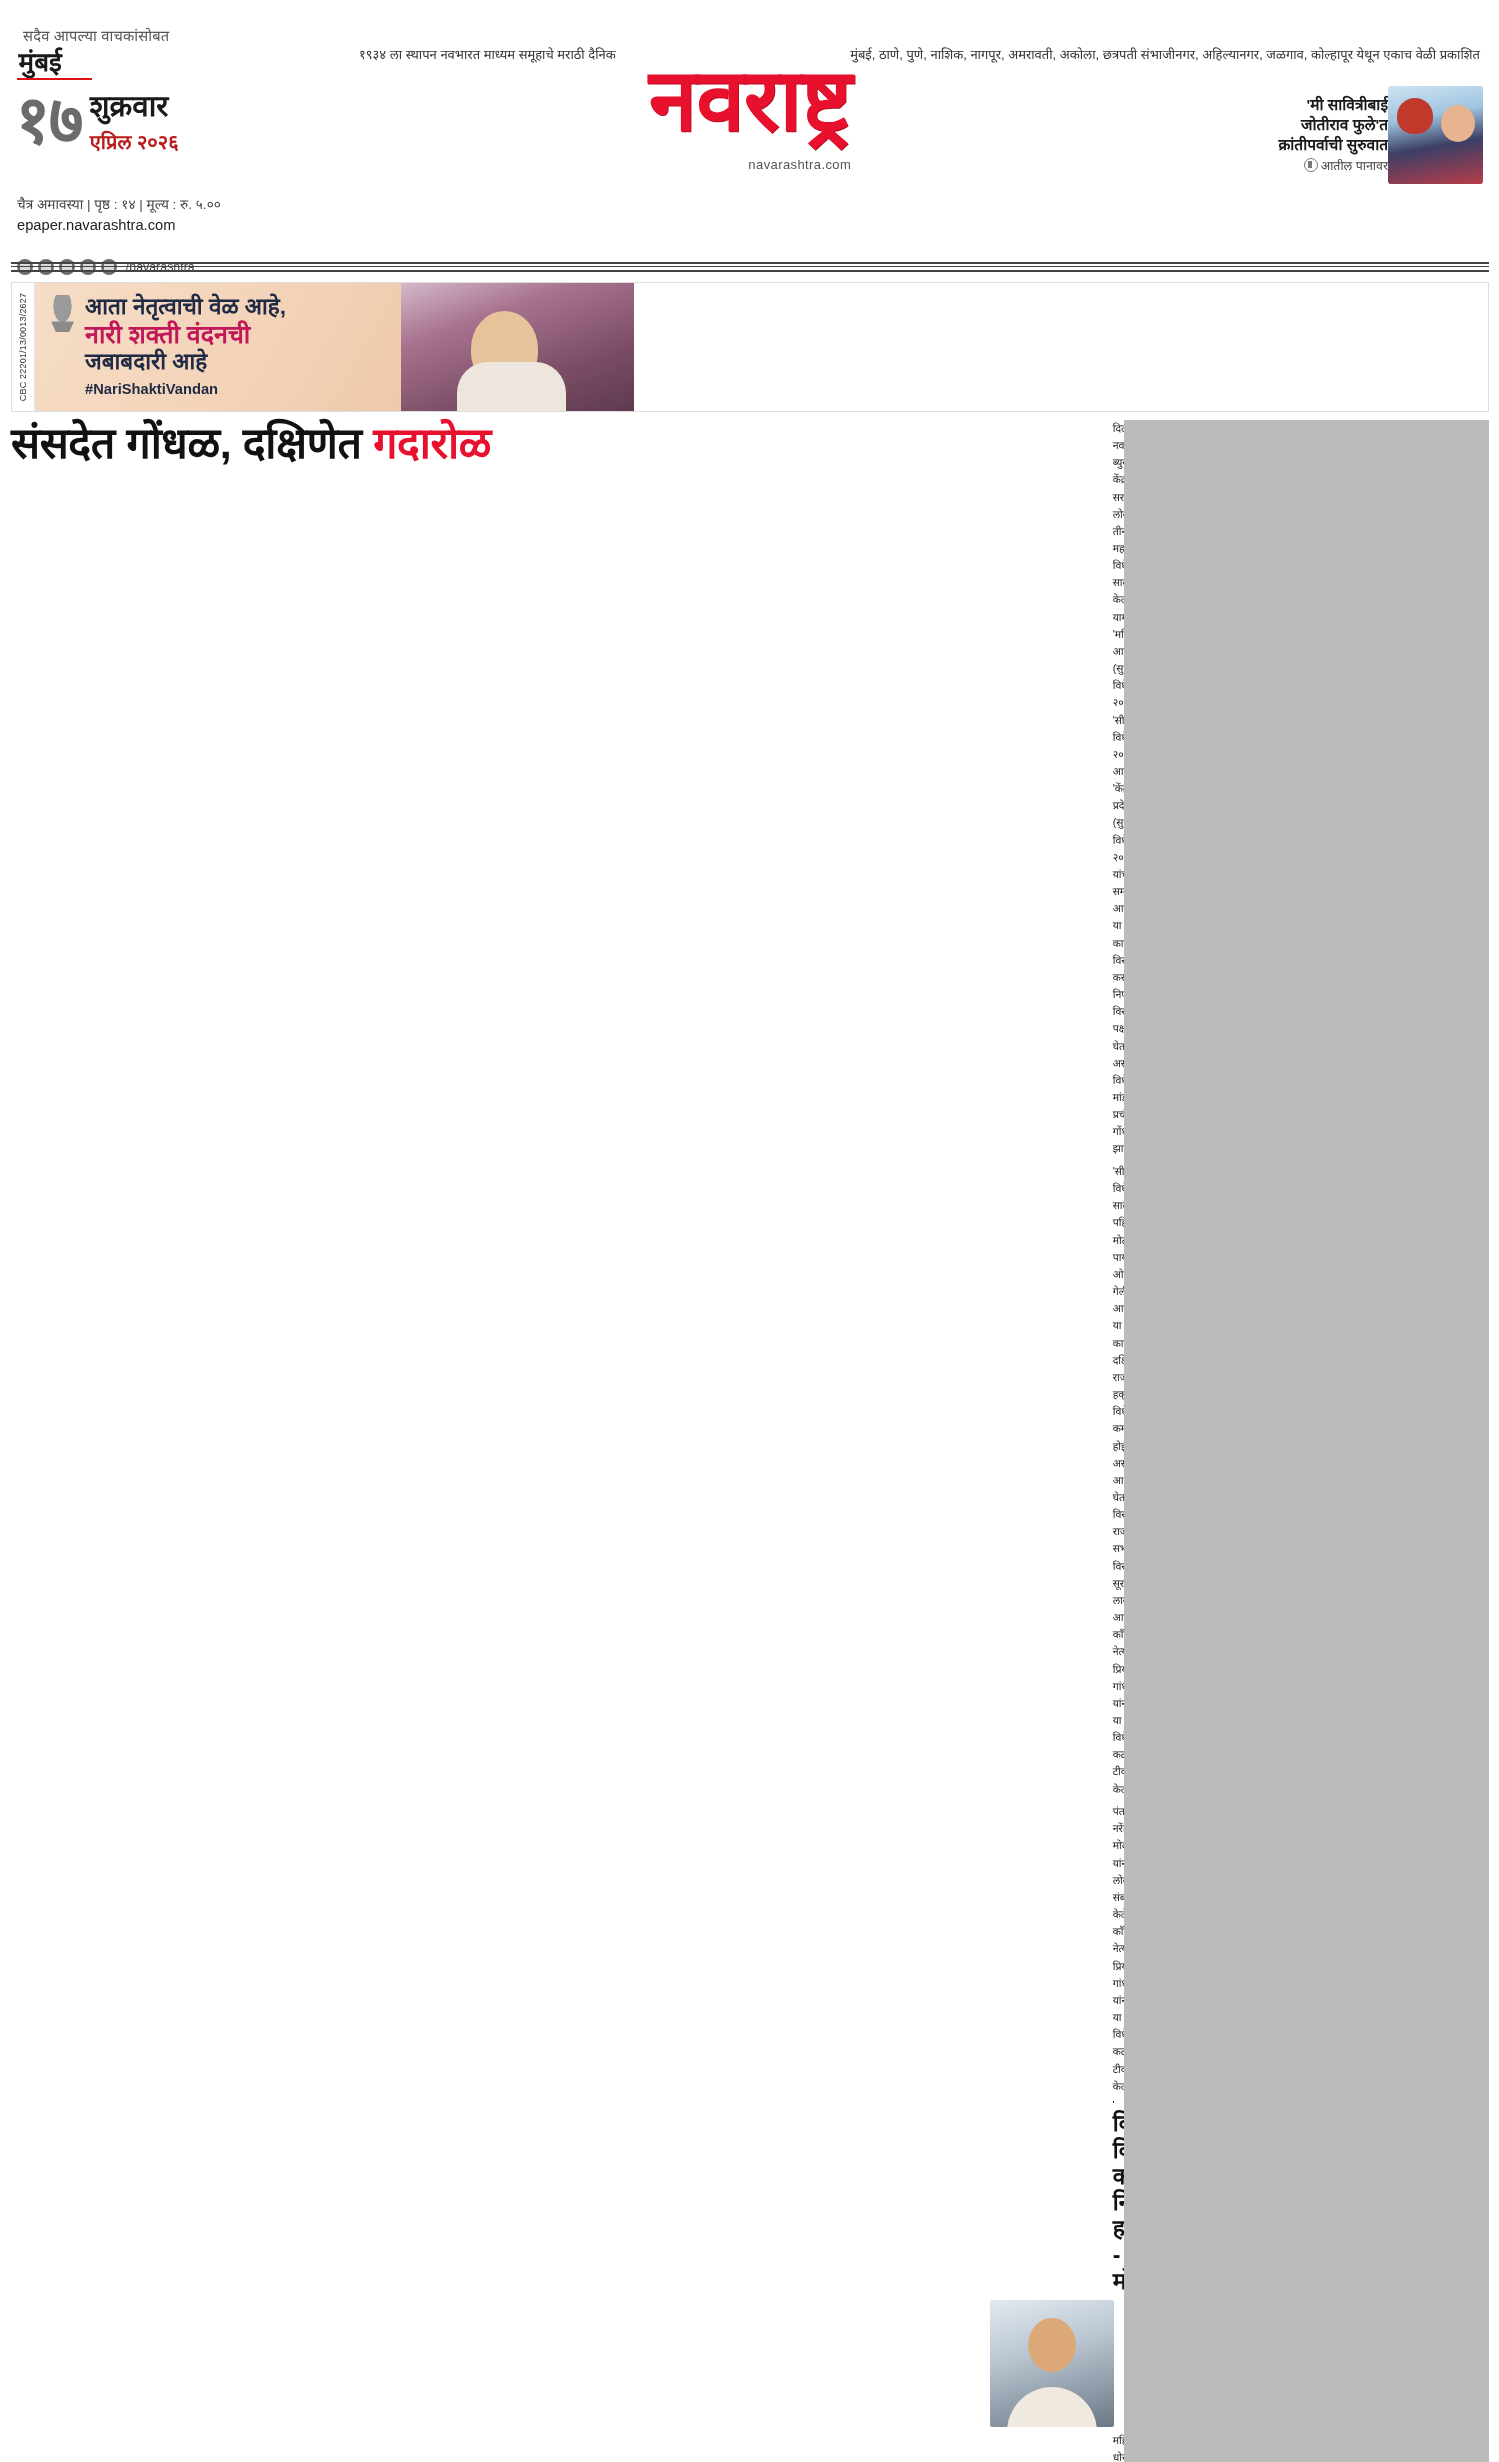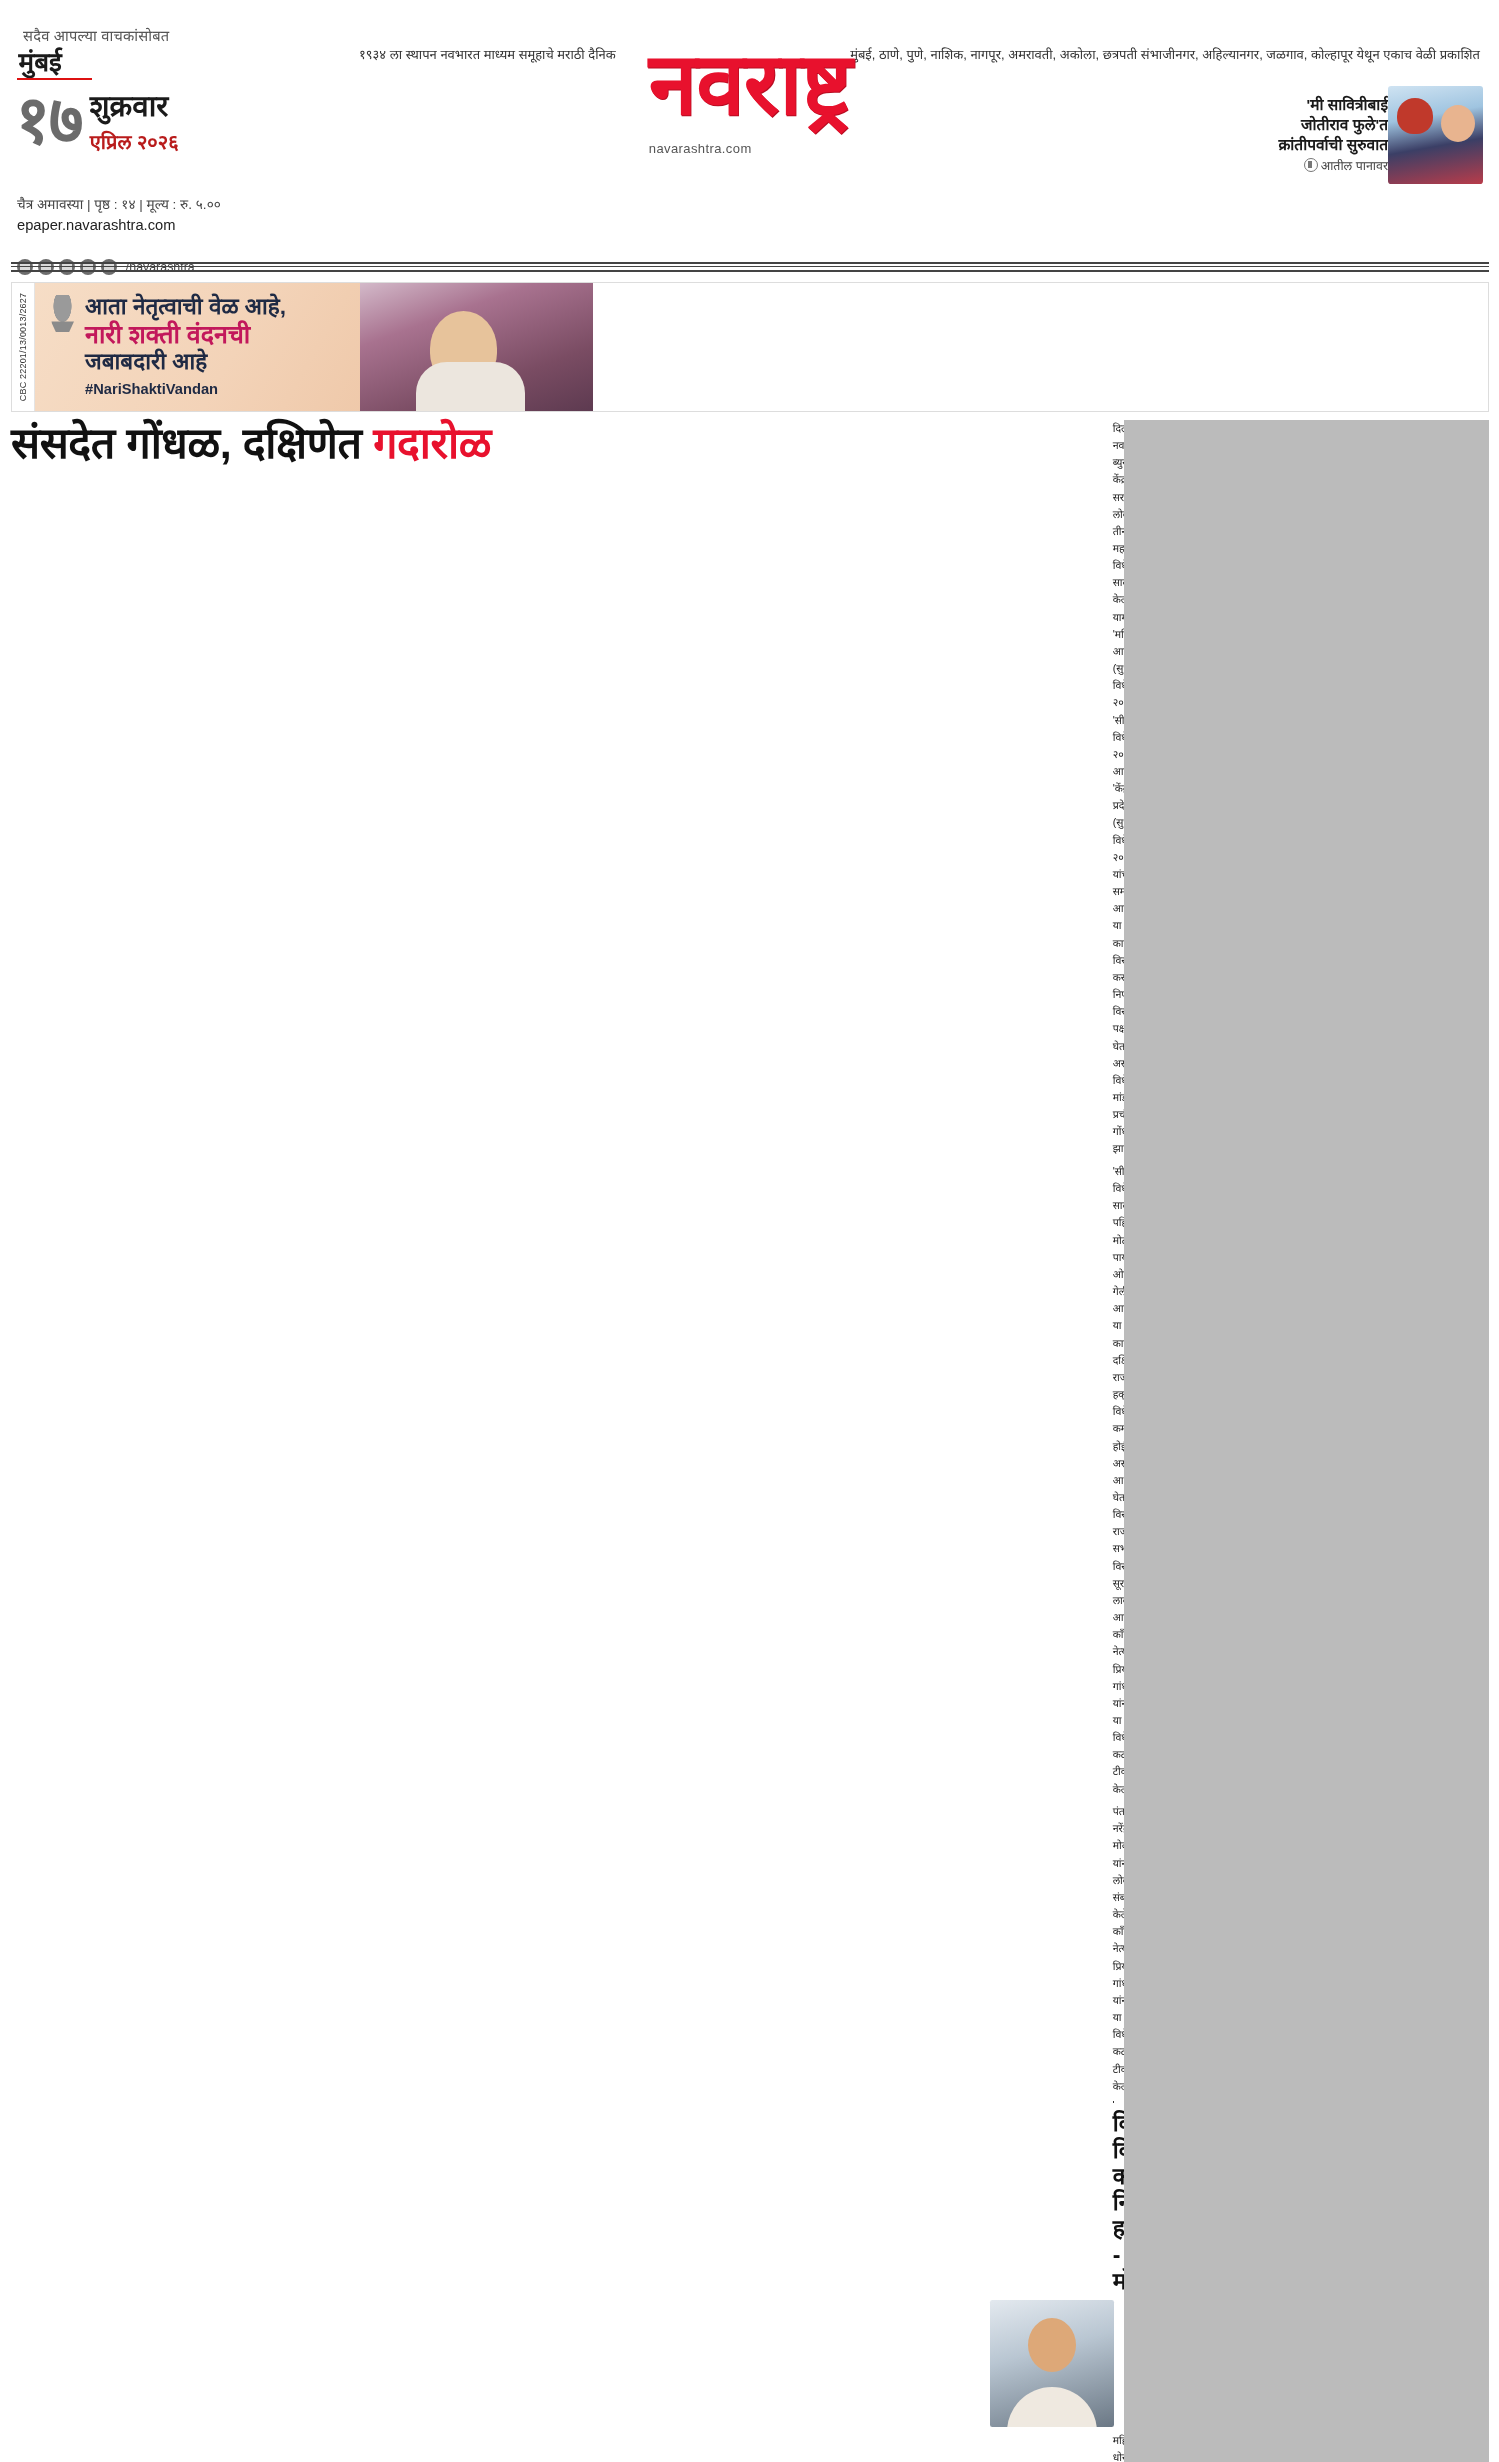--- a/index.html
+++ b/index.html
@@ -63,23 +63,23 @@
     background: #6d6d6d; display: inline-block;
     position: relative;
   }
   .soc-ic::after {
     content: ""; position: absolute; inset: 3.1px;
     background: #fff; border-radius: 1.6px; opacity: .75;
   }
   .mh-handle { margin-left: 3.9px; }
 
   .mh-logo {
-    position: absolute; left: 50%; top: 40px;
+    position: absolute; left: 50%; top: 56px;
     transform: translateX(-50%);
-    text-align: left;
+    text-align: right;
   }
   .mh-logo-main {
     font-size: 87px; font-weight: 900; color: #e8112d;
     line-height: 1; letter-spacing: -0.8px;
     text-shadow: 0.8px 0.8px 0 #b80d22;
   }
   .mh-logo-url {
     font-size: 13px; color: #555; margin-top: 14px; letter-spacing: 0.4px;
   }
 
@@ -125,21 +125,21 @@
   .bn-code {
     width: 23px; background: #fff; position: relative; flex: none;
     border-right: 0.8px solid #e4e4e4;
   }
   .bn-code span {
     position: absolute; left: 50%; top: 50%;
     transform: translate(-50%,-50%) rotate(-90deg);
     white-space: nowrap; font-size: 9px; color: #333; letter-spacing: 0.2px;
   }
   .bn-left {
-    width: 325px; background: linear-gradient(120deg,#f6ddc6 0%, #f3d3b8 60%, #efc9aa 100%);
+    width: 366px; background: linear-gradient(120deg,#f6ddc6 0%, #f3d3b8 60%, #efc9aa 100%);
     position: relative; flex: none; padding: 11px 7.8px 7.8px 50px;
   }
   .bn-emblem {
     position: absolute; left: 11px; top: 12.4px; width: 33px; height: 40px;
     background: radial-gradient(ellipse at 50% 28%, #9a9a9a 0 38%, transparent 40%);
   }
   .bn-emblem::after {
     content:""; position:absolute; left:50%; top:26px; transform:translateX(-50%);
     width: 23px; height: 11px; background:#8b8b8b;
     clip-path: polygon(0 0,100% 0,78% 100%,22% 100%);

